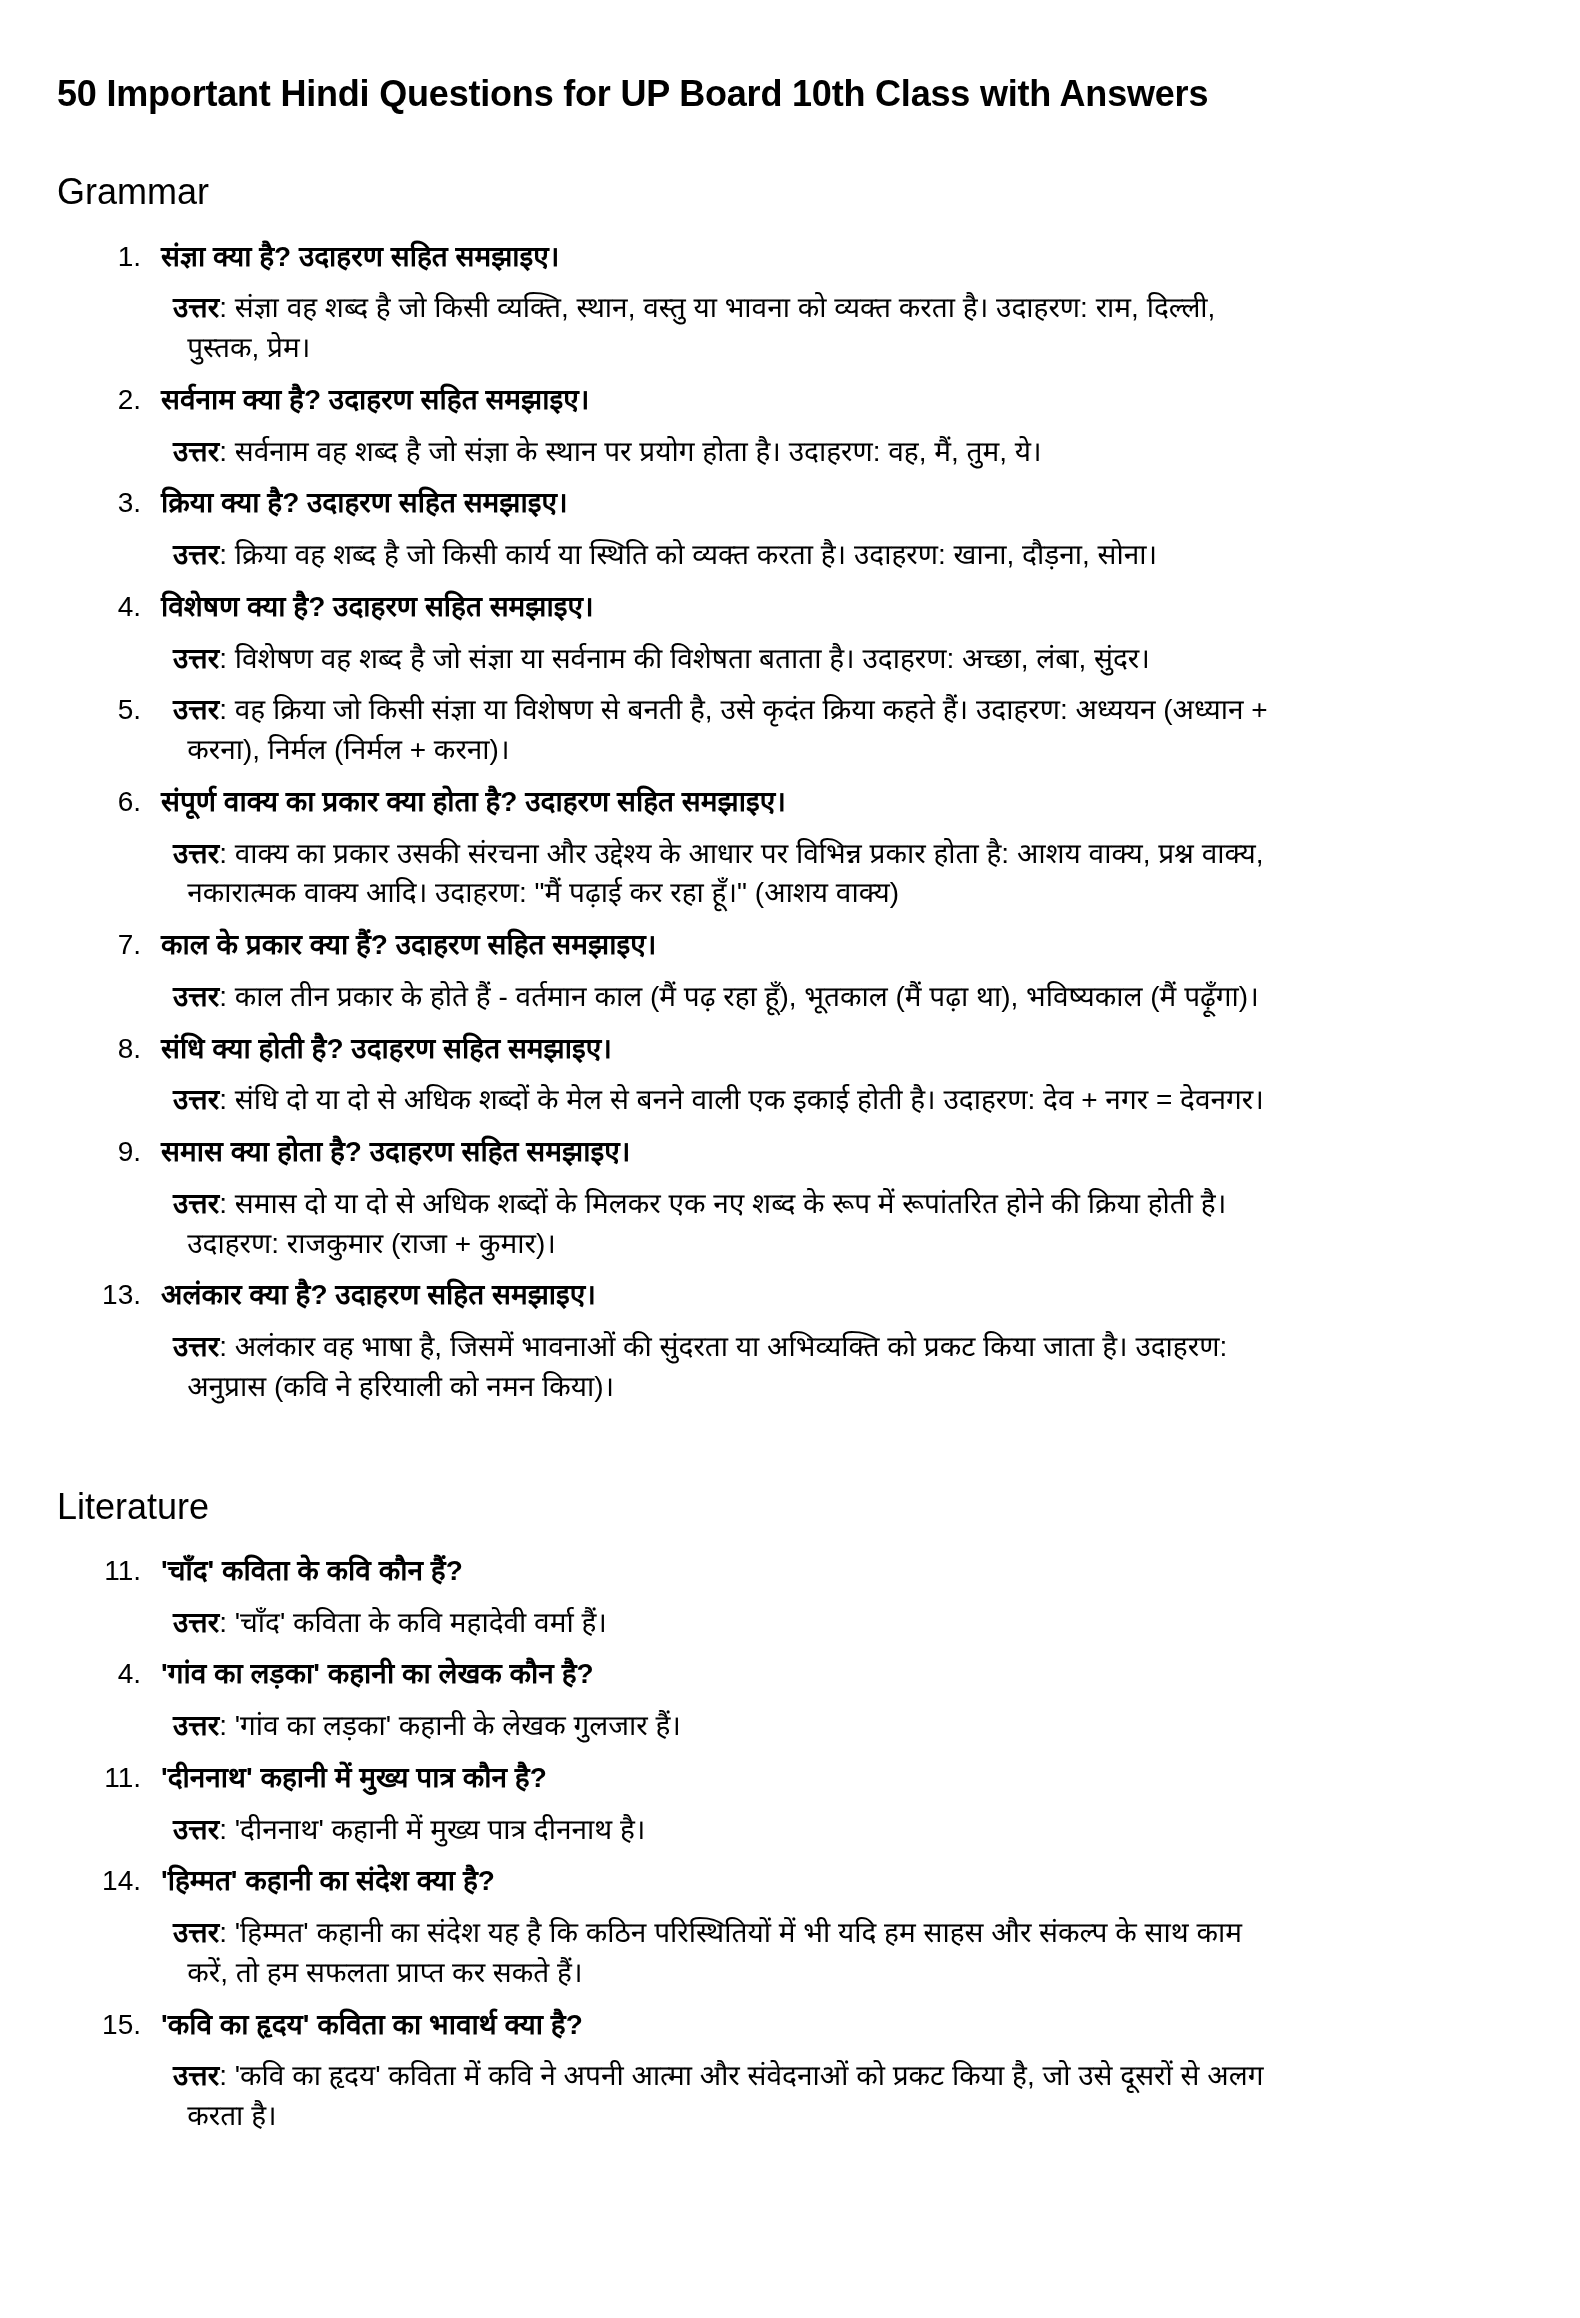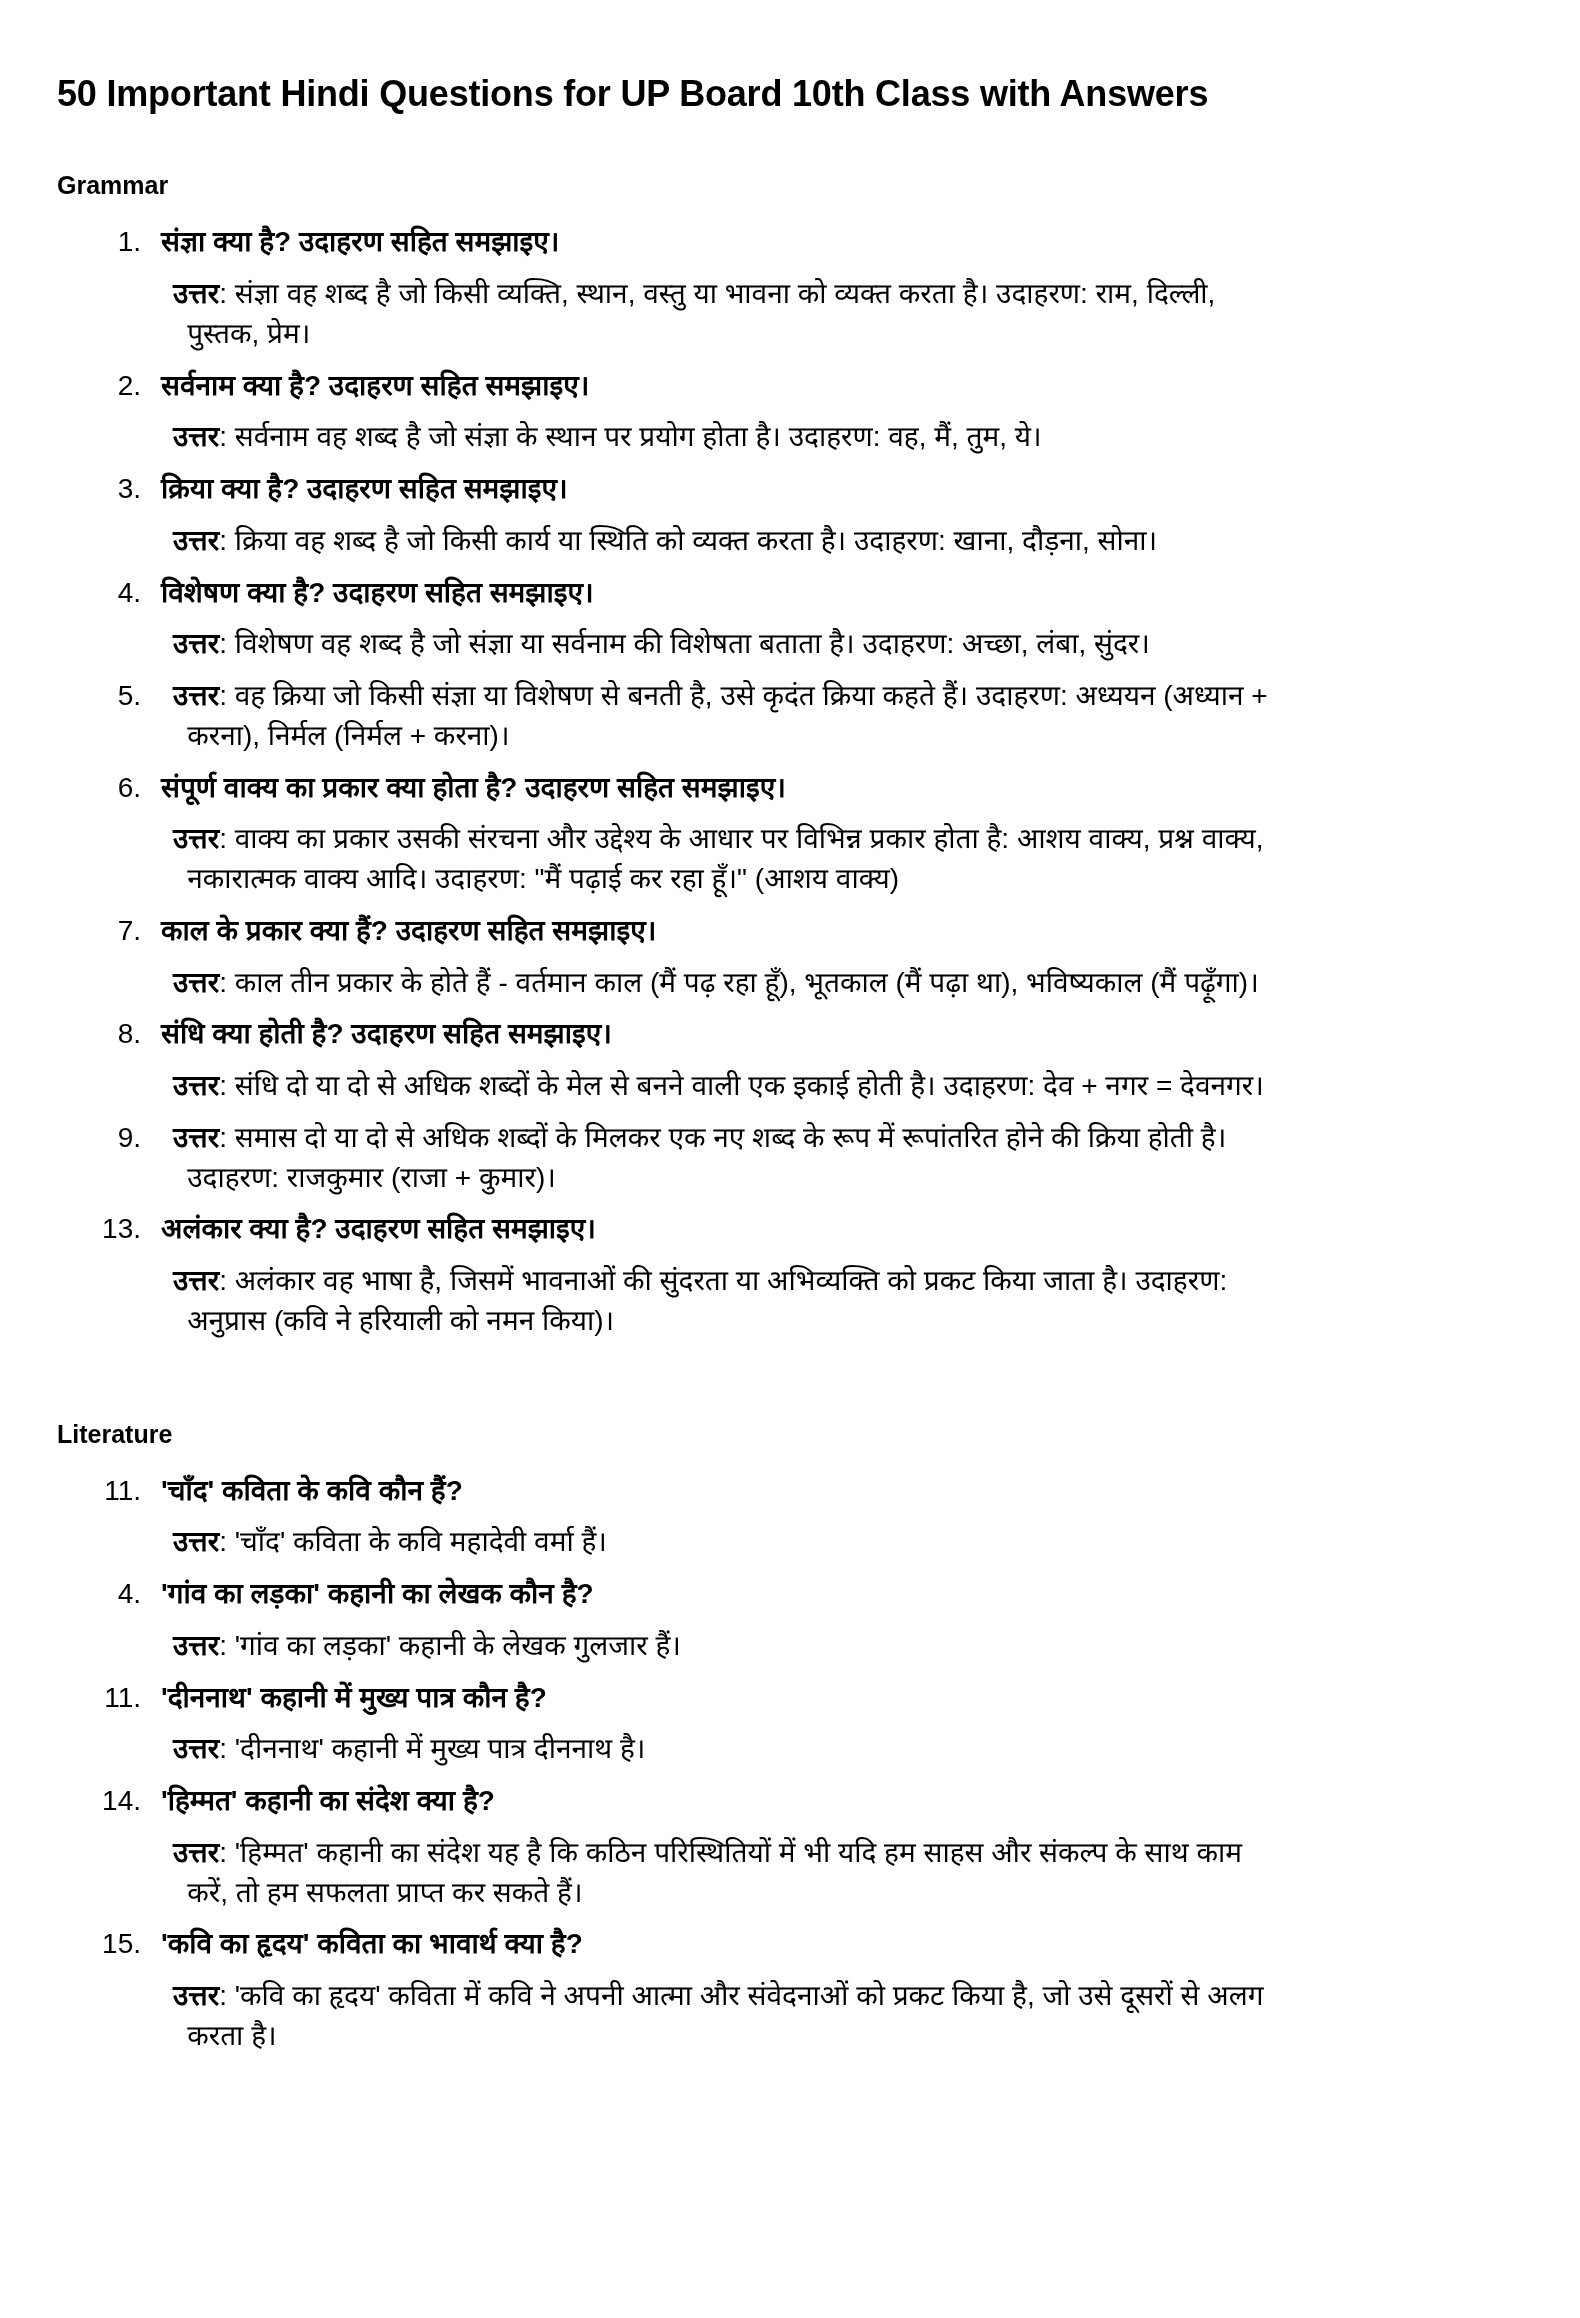--- a/index.html
+++ b/index.html
@@ -21,22 +21,22 @@
     position: relative;
   }
   .doc-title {
     font-size: 36px;
     font-weight: bold;
     line-height: 1.28;
     margin: 14.2px 0 0 0;
     letter-spacing: -0.2px;
   }
   .section-heading {
-    font-size: 25px;
-    font-weight: bold;
+    font-size: 36px;
+    font-weight: normal;
     line-height: 1.3;
     margin: 52px 0 0 0;
   }
   .section-heading.literature {
     margin-top: 77px;
   }
   .qa-list {
     list-style: none;
     margin: 20.5px 0 0 0;
     padding: 0;
@@ -118,20 +118,21 @@
           <p class="qa-question">काल के प्रकार क्या हैं? उदाहरण सहित समझाइए।</p>
           <p class="qa-answer"><span class="ans-label">उत्तर</span><span>: </span><span>काल तीन प्रकार के होते हैं - वर्तमान काल (मैं पढ़ रहा हूँ), भूतकाल (मैं पढ़ा था), भविष्यकाल (मैं पढ़ूँगा)।</span></p>
         </li>
         <li class="qa-item">
           <span class="qa-number">8.</span>
           <p class="qa-question">संधि क्या होती है? उदाहरण सहित समझाइए।</p>
           <p class="qa-answer"><span class="ans-label">उत्तर</span><span>: </span><span>संधि दो या दो से अधिक शब्दों के मेल से बनने वाली एक इकाई होती है। उदाहरण: देव + नगर = देवनगर।</span></p>
         </li>
         <li class="qa-item">
           <span class="qa-number">9.</span>
+          <p class="qa-question">समास क्या होता है? उदाहरण सहित समझाइए।</p>
           <p class="qa-answer"><span class="ans-label">उत्तर</span><span>: </span><span>समास दो या दो से अधिक शब्दों के मिलकर एक नए शब्द के रूप में रूपांतरित होने की क्रिया होती है। उदाहरण: राजकुमार (राजा + कुमार)।</span></p>
         </li>
         <li class="qa-item">
           <span class="qa-number">13.</span>
           <p class="qa-question">अलंकार क्या है? उदाहरण सहित समझाइए।</p>
           <p class="qa-answer"><span class="ans-label">उत्तर</span><span>: </span><span>अलंकार वह भाषा है, जिसमें भावनाओं की सुंदरता या अभिव्यक्ति को प्रकट किया जाता है। उदाहरण: अनुप्रास (कवि ने हरियाली को नमन किया)।</span></p>
         </li>
       </ol>
       <h2 class="section-heading literature">Literature</h2>
       <ol class="qa-list">

